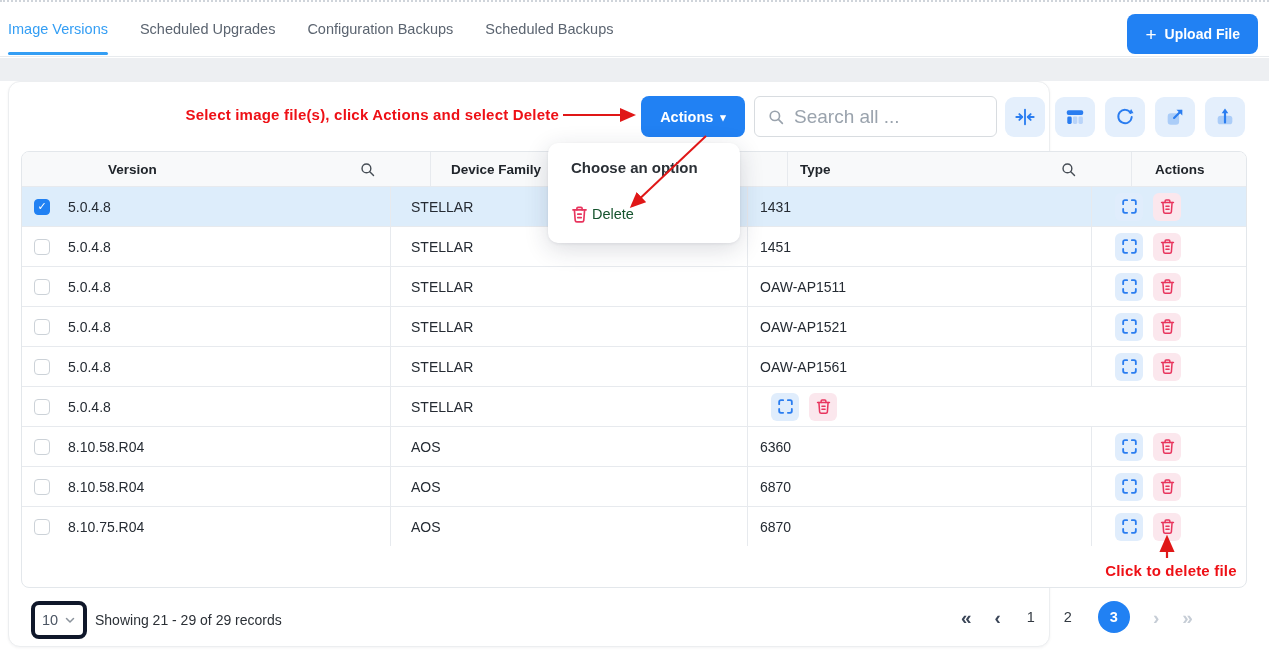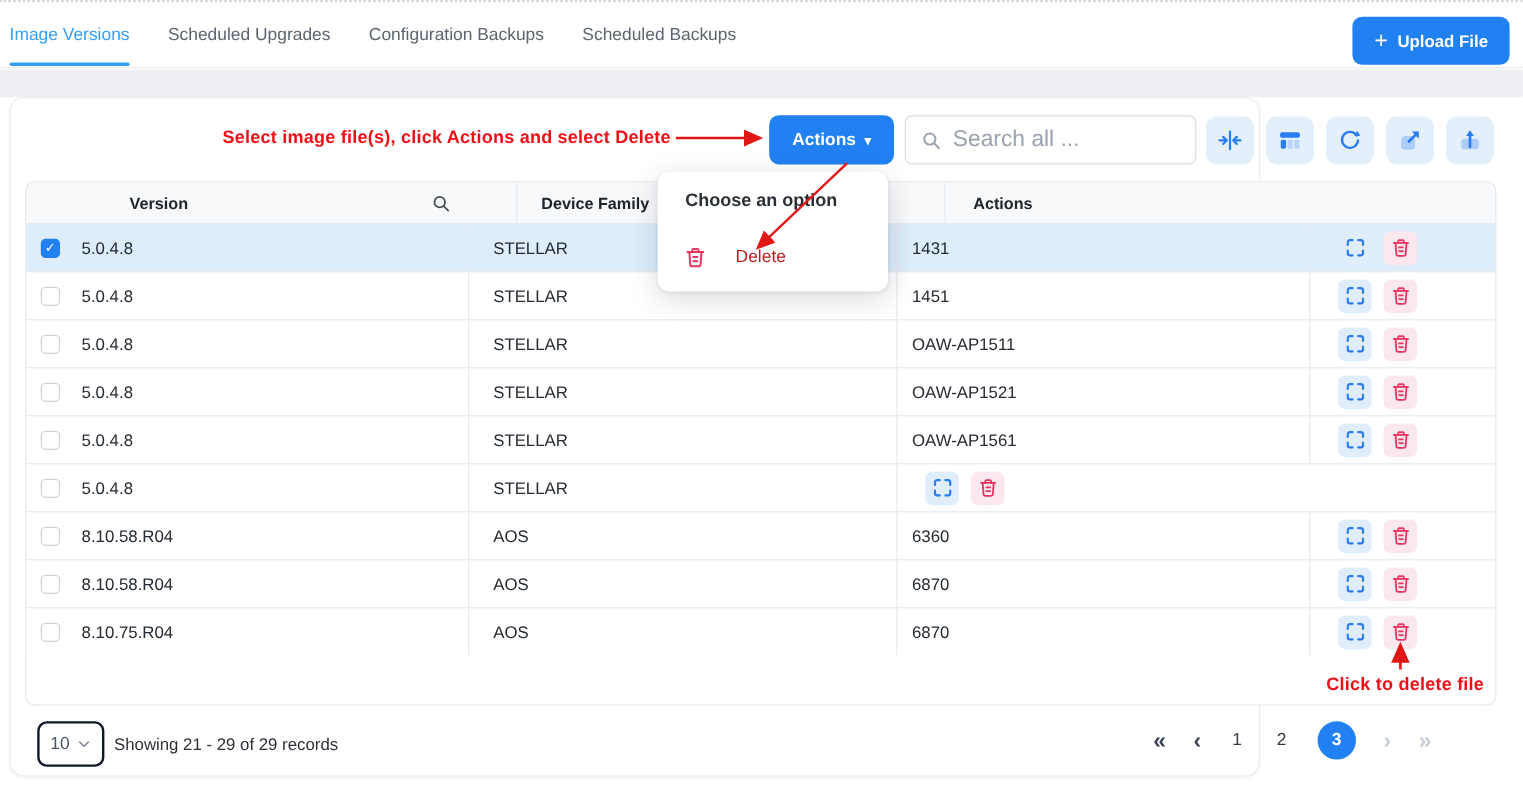--- a/index.html
+++ b/index.html
@@ -61,27 +61,27 @@
   .cb.indet { background:#a6adb5; border-color:#a6adb5; }
   .cb.indet::after { content:""; width:8px; height:2px; background:#fff; border-radius:1px; }
 
   .abtn { width:28px; height:28px; border-radius:6px; display:flex; align-items:center; justify-content:center; cursor:pointer; }
   .abtn.expand { background:#e0edfc; }
   .abtn.trash { background:#fbe7ed; }
 
   
   .dropdown { position:absolute; left:539px; top:61px; width:192px; height:100px; background:#fff; border-radius:10px; box-shadow:0 6px 24px rgba(30,40,60,.16), 0 1px 3px rgba(30,40,60,.08); z-index:5; }
   .dropdown .dd-title { position:absolute; left:23px; top:16px; font-size:15px; font-weight:700; color:#2b3036; }
-  .dropdown .dd-opt { position:absolute; left:13px; top:52px; right:23px; height:38px; display:flex; align-items:center; gap:23px; padding-left:8px; border-radius:6px; cursor:pointer; font-size:14.5px; color:#b91c1c; }
+  .dropdown .dd-opt { position:absolute; left:13px; top:52px; right:23px; height:38px; display:flex; align-items:center; gap:2px; padding-left:8px; border-radius:6px; cursor:pointer; font-size:14.5px; color:#14532d; }
   .arrow-diag { position:absolute; left:598px; top:52px; z-index:6; pointer-events:none; }
   .arrow-h { position:absolute; left:554px; top:25px; pointer-events:none; }
   .arrow-v { position:absolute; left:1150px; top:448px; pointer-events:none; }
 
   
-  .pgsize { position:absolute; left:22px; top:519px; width:56px; height:38px; border:2px solid #0f172a; border-radius:8px; background:#fff; display:flex; align-items:center; justify-content:center; gap:6px; font-size:14.5px; color:#4b5563; cursor:pointer; }
+  .pgsize { position:absolute; left:22px; top:519px; width:56px; height:38px; border:4px solid #0f172a; border-radius:8px; background:#fff; display:flex; align-items:center; justify-content:center; gap:6px; font-size:14.5px; color:#4b5563; cursor:pointer; }
   .showing { position:absolute; left:86px; top:530px; font-size:14px; color:#2b3036; }
   .pagination { position:absolute; left:952px; top:517px; height:36px; display:flex; align-items:center; gap:23px; }
   .pg-ctl { font-size:19px; font-weight:700; color:#3a4557; cursor:pointer; line-height:1; }
   .pg-ctl.disabled { color:#c6cdd6; }
   .pg-num { font-size:14.5px; color:#333a42; cursor:pointer; min-width:14px; text-align:center; }
   .pg-num.active { width:32px; height:32px; border-radius:50%; background:#2181f3; color:#fff; display:flex; align-items:center; justify-content:center; font-weight:700; }
 </style>
 </head>
 <body>
 
@@ -178,20 +178,29 @@
           <span class="hdr-search">
             <svg width="17" height="17" viewBox="0 0 24 24" fill="none" stroke="#464d55" stroke-width="2" stroke-linecap="round">
                 <circle cx="10.5" cy="10.5" r="6.2"></circle>
                 <path d="M15.2 15.2 L20.5 20.5"></path>
               </svg>
           </span>
         </div>
         <div class="cell c-family">
             <span>Device Family</span>
           </div>
+        <div class="cell c-type">
+          <span>Type</span>
+          <span class="hdr-search">
+            <svg width="17" height="17" viewBox="0 0 24 24" fill="none" stroke="#464d55" stroke-width="2" stroke-linecap="round">
+                <circle cx="10.5" cy="10.5" r="6.2"></circle>
+                <path d="M15.2 15.2 L20.5 20.5"></path>
+              </svg>
+          </span>
+        </div>
         <div class="cell c-actions">
             <span>Actions</span>
           </div>
       </div>
       <div>
           <div class="trow selected">
             <div class="cell c-check">
               <span class="cb checked">✓</span>
             </div>
             <div class="cell c-version">5.0.4.8</div>

